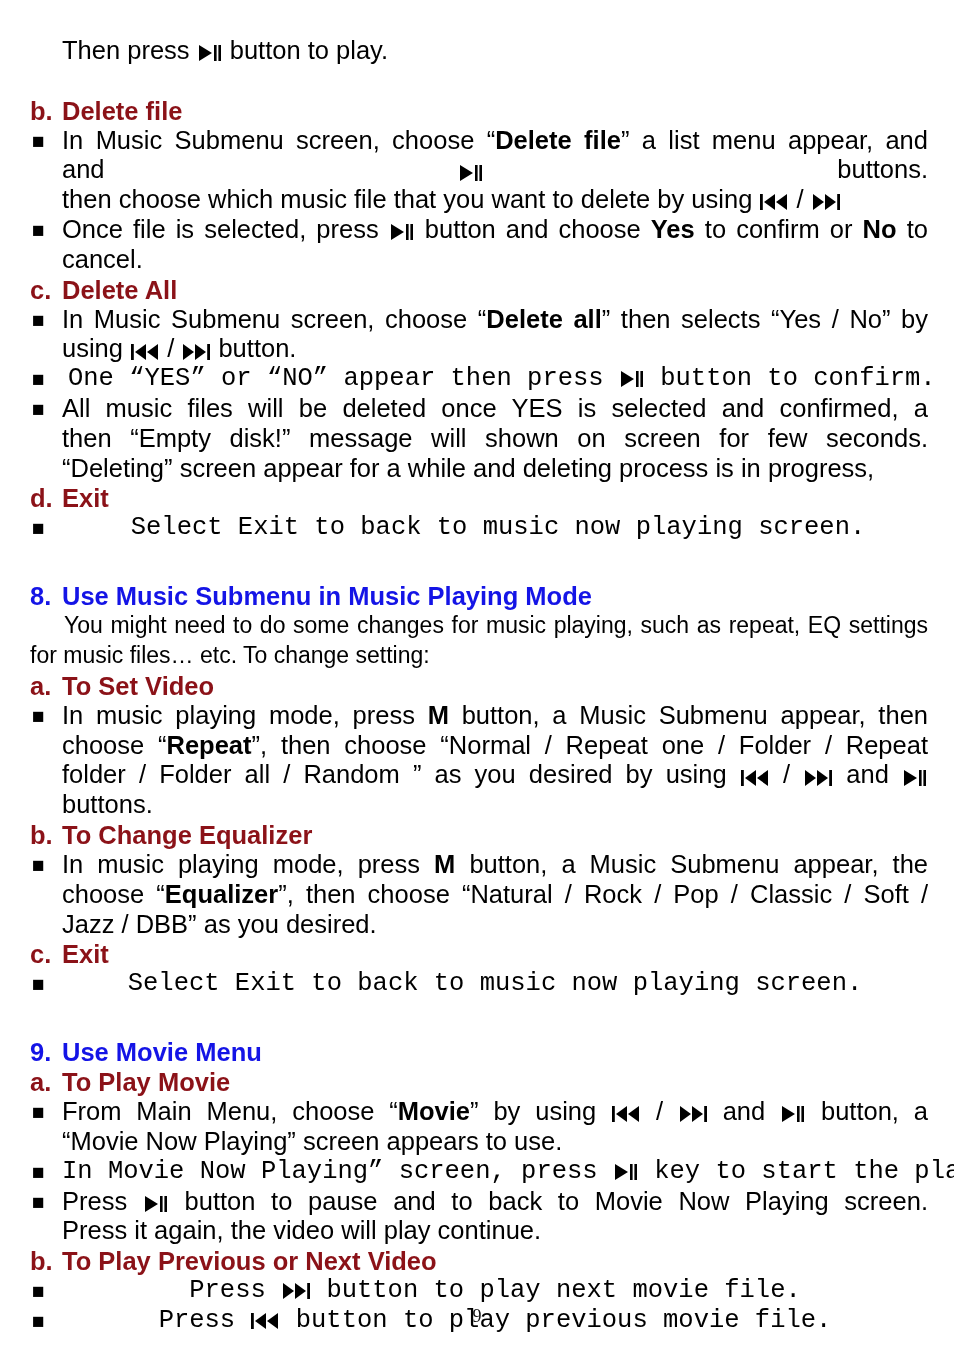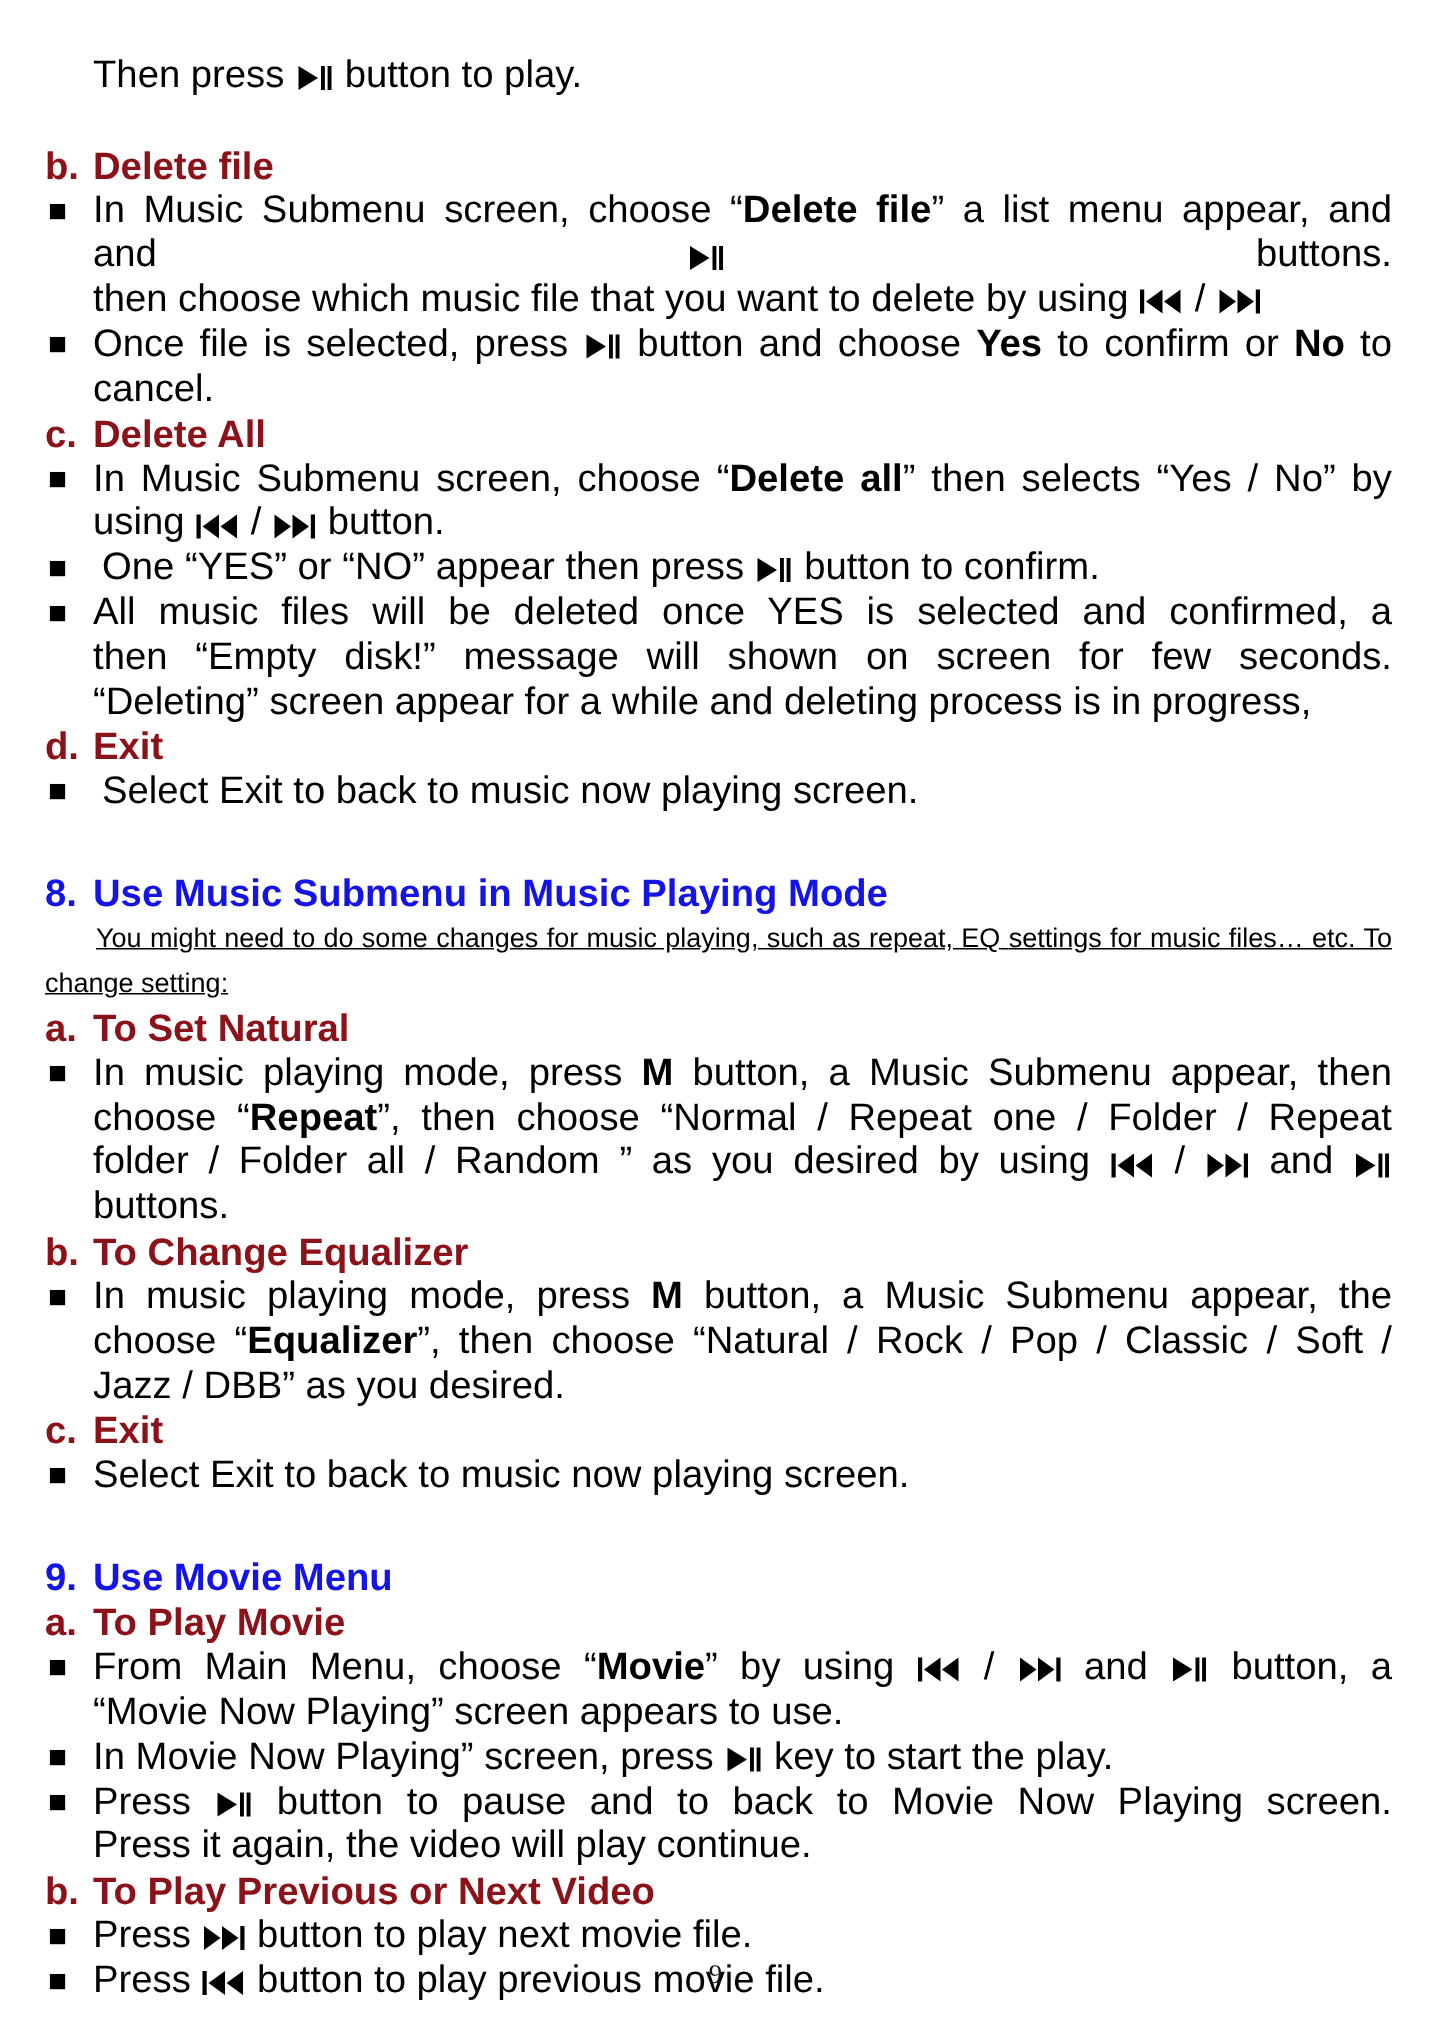--- a/index.html
+++ b/index.html
@@ -33,26 +33,25 @@
   .plain {
     margin: 0 0 0 0;
     padding-left: 32px;
     font-size: 25.5px;
     line-height: 29.6px;
   }
 
   
   .intro {
     margin: 0;
-    font-size: 18px;
+    font-size: 23px;
     line-height: 29.8px;
     text-align: justify;
     text-indent: 34px;
     text-justify: inter-word;
-    text-decoration: underline;
   }
   .intro .last { display: inline; }
 
   
   .h-num {               
     margin: 0;
     font-size: 25.5px;
     line-height: 30px;
     font-weight: bold;
     color: #1414e6;
@@ -105,22 +104,23 @@
     text-align-last: justify;
     white-space: nowrap;
   }
   .bullet .btext.just > span.l:last-child {
     display: block;
     text-align: left;
     white-space: nowrap;
   }
   .bullet .btext.free > span.l {
     display: block;
-    text-align: left;
+    text-align: center;
     white-space: nowrap;
+    font-family: Liberation Mono, monospace;
   }
   .bullet .btext.lead { padding-left: 6px; }
 
   b, strong { font-weight: bold; }
   .sp-md { height: 30px; }
   .sp-lg { height: 38px; }
 
   
   .gly {
     display: inline-block;
@@ -288,21 +288,21 @@
       <span class="htext">Use Music Submenu in Music Playing Mode</span>
     </p>
 
     <p class="intro">
       <span>You might need to do some changes for music playing, such as repeat, EQ</span>
       <span class="last">settings for music files… etc. To change setting:</span>
     </p>
 
     <p class="h-let">
       <span class="marker">a.</span>
-      <span class="htext">To Set Natural</span>
+      <span class="htext">To Set Video</span>
     </p>
 
     <div class="bullet">
       <span class="sq">■</span>
       <span class="btext just">
         <span class="l"><span>In music playing mode, press</span> <b>M</b> <span>button, a Music Submenu appear, then</span></span>
         <span class="l"><span>choose “</span><b>Repeat</b><span>”, then choose “Normal / Repeat one / Folder / Repeat</span></span>
         <span class="l"><span>folder / Folder all / Random ” as you desired by using</span>
           <span class="gly">
             <svg width="30" height="22" viewBox="0 0 30 22" aria-hidden="true">

